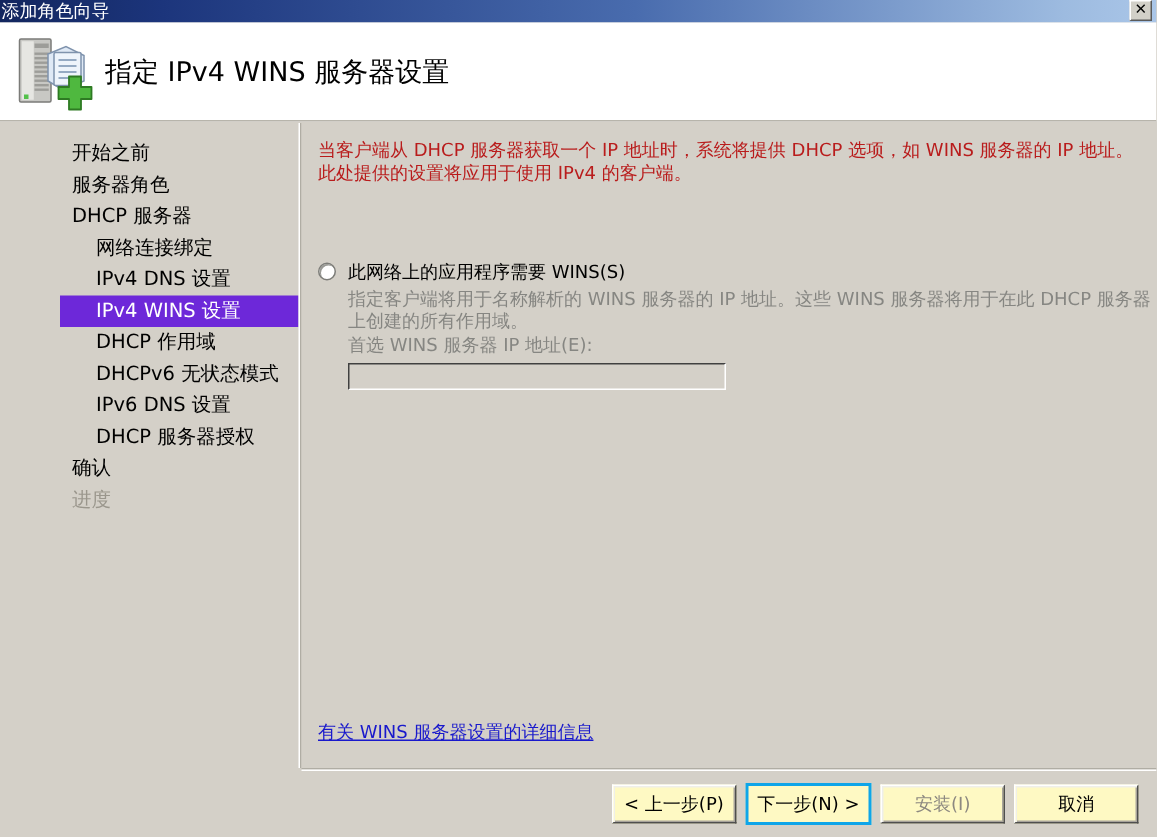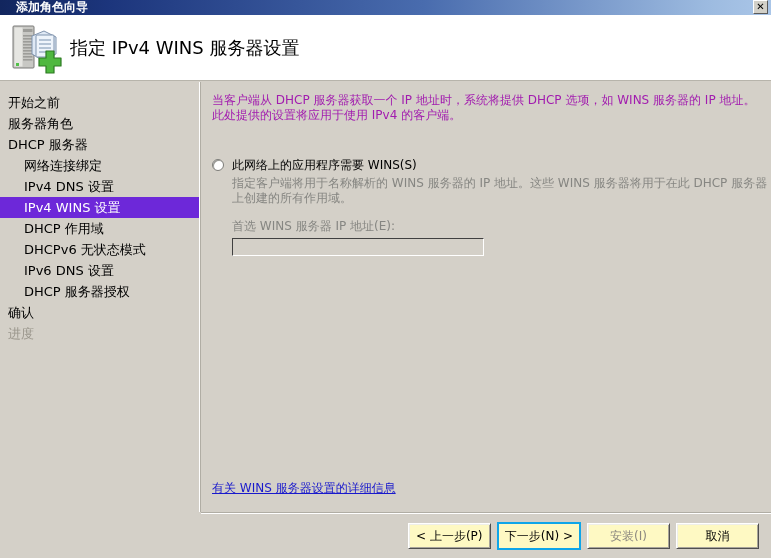--- a/index.html
+++ b/index.html
@@ -30,23 +30,23 @@
     left: 0; top: 0;
     width: 771px;
     height: 15px;
     background: linear-gradient(to right, #12265e 0%, #1c357c 14%, #496cae 55%, #9dbbe0 92%, #aac6e8 100%);
     display: flex;
     align-items: center;
   }
   .titlebar-text {
     color: #ffffff;
     font-size: 12px;
-    font-weight: bold;
+    font-weight: normal;
     line-height: 13px;
-    padding-left: 16px;
+    padding-left: 1px;
     letter-spacing: 0px;
     white-space: nowrap;
   }
   .titlebar-close {
     position: absolute;
     right: 3px;
     top: 0px;
     width: 15px;
     height: 14px;
     background: #d2d0c8;
@@ -93,20 +93,21 @@
 
   
   .sidebar {
     position: absolute;
     left: 0; top: 82px;
     width: 199px;
     height: 368px;
     background: #d4d0c8;
     padding-top: 10px;
     box-sizing: border-box;
+    padding-left: 40px;
   }
   .nav-item {
     height: 21px;
     line-height: 21px;
     font-size: 13px;
     color: #000000;
     padding-left: 8px;
     white-space: nowrap;
     font-family: "DejaVu Sans", "Liberation Sans", sans-serif;
     cursor: default;
@@ -137,23 +138,23 @@
     top: 82px;
     width: 570px;
     height: 430px;
     background: #d4d0c8;
     box-sizing: border-box;
     padding: 11px 8px 0 11px;
   }
   .intro {
     font-size: 12px;
     line-height: 15px;
-    color: #a21caf;
+    color: #b91c1c;
     width: 548px;
-    margin-bottom: 7px;
+    margin-bottom: 23px;
   }
 
   .radio-row {
     display: flex;
     align-items: flex-start;
     margin-top: 11px;
   }
   .radio {
     width: 12px;
     height: 12px;
@@ -185,21 +186,21 @@
   }
   .sub-desc {
     font-size: 12px;
     line-height: 15px;
     color: #868682;
     margin-left: 20px;
     margin-top: 4px;
     width: 545px;
   }
 
-  .field-block { margin-left: 20px; margin-top: 12px; }
+  .field-block { margin-left: 20px; }
   .field-label {
     font-size: 12px;
     color: #868682;
     margin-bottom: 3px;
     white-space: nowrap;
   }
   .field-input {
     width: 252px;
     height: 18px;
     background: #d4d0c8;

